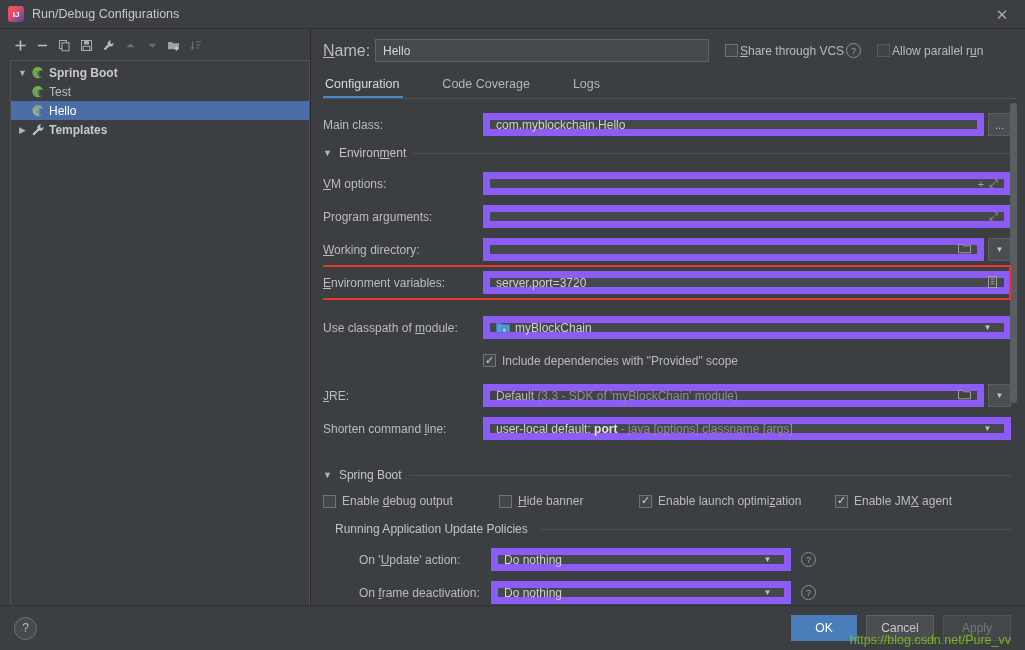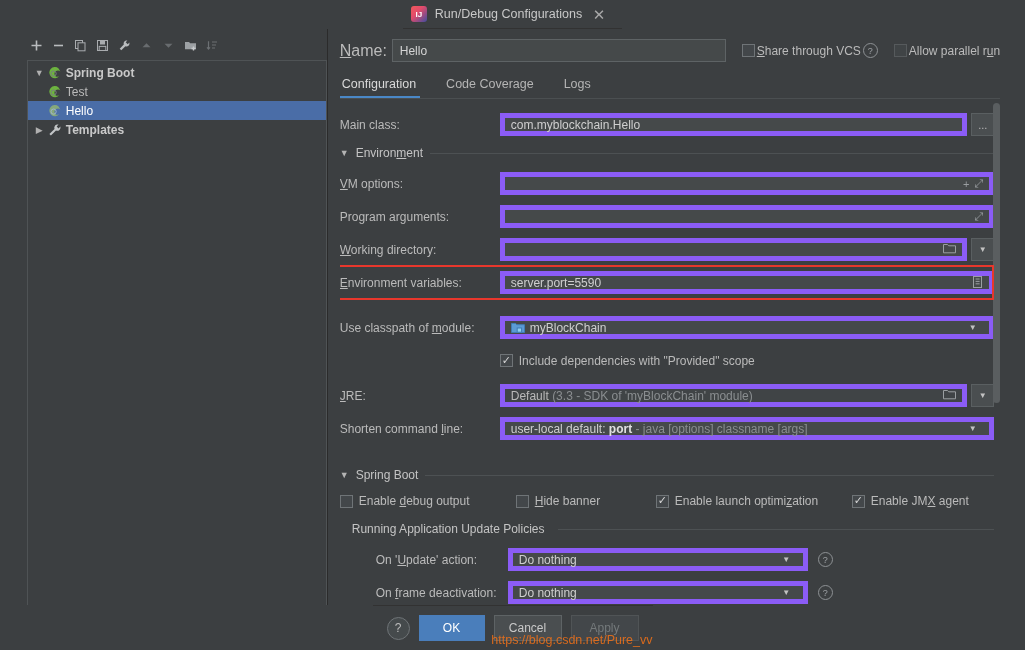--- a/index.html
+++ b/index.html
@@ -10,21 +10,21 @@
     width: 1025px; height: 650px;
     font-family: "Liberation Sans", sans-serif;
     font-size: 12px;
     color: #bbbbbb;
     overflow: hidden;
     position: relative;
   }
   .dialog {
     position: absolute; inset: 0;
     background: #3c3f41;
-    display: flex; flex-direction: column; align-items: center;
+    display: flex; flex-direction: column;
   }
 
   
   .titlebar {
     height: 28px; min-height: 28px;
     background: #3c3f41;
     display: flex; align-items: center;
     padding: 0 6px 0 8px;
     border-bottom: 1px solid #323232;
   }
@@ -127,21 +127,21 @@
   .cbox.ghost { border-color: #565a5c; background: #404446; }
   .cb-text { font-size: 12px; color: #bbbbbb; white-space: nowrap; }
   .help-circle {
     width: 13px; height: 13px; border-radius: 50%;
     border: 1px solid #8d9194; color: #9ea2a5;
     font-size: 9px; display: flex; align-items: center; justify-content: center;
     flex: none;
   }
 
   
-  .tabs { display: flex; gap: 0; margin-top: 11px; padding-right: 8px; }
+  .tabs { display: flex; gap: 13px; margin-top: 11px; padding-right: 8px; }
   .tab {
     padding: 4px 16px 7px 2px; font-size: 12.5px; color: #b5b5b5;
     position: relative; margin-right: 12px;
   }
   .tab.active { color: #d9d9d9; }
   .tab.active::after {
     content: ""; position: absolute; left: 0; right: 12px; bottom: 0;
     height: 2px; background: #4a88c7;
   }
   .tabs-underline { height: 1px; background: #4b4f51; margin-right: 8px; }
@@ -160,21 +160,21 @@
   }
 
   .form { padding: 14px 0 0 0; }
   .frow {
     display: flex; align-items: center; min-height: 23px;
     margin-bottom: 10px;
   }
   .flabel { width: 160px; font-size: 12px; color: #bbbbbb; flex: none; }
   .fctl {
     flex: 1; height: 23px; box-sizing: border-box;
-    background: #45494a; border: 5px solid #8b5cf6;
+    background: #45494a; border: 7px solid #8b5cf6;
     display: flex; align-items: center; padding: 0 6px;
     color: #cfcfcf; font-size: 12px; min-width: 0;
   }
   .fctl.readonly { background: #404446; color: #b9b9b9; }
   .fctl .val { overflow: hidden; white-space: nowrap; text-overflow: ellipsis; }
   .fctl .muted { color: #8a8e90; }
   .fctl .strong { color: #e0e0e0; font-weight: bold; }
   .side-btn {
     width: 23px; height: 23px; box-sizing: border-box;
     border: 1px solid #5a5f61; background: #4a4e50;
@@ -245,22 +245,22 @@
     color: #c9c9c9; font-size: 12px;
     display: flex; align-items: center; justify-content: center;
     margin-left: 9px; padding: 0 12px;
   }
   .btn.primary {
     background: #4a7ebb; border-color: #4a7ebb; color: #ffffff;
     min-width: 66px;
   }
   .btn.disabled { color: #74797b; border-color: #505456; background: #43474a; }
   .watermark {
-    position: absolute; right: 0; bottom: 3px;
-    font-size: 12.5px; color: #f97316; opacity: .82;
+    position: absolute; right: 14px; bottom: 3px;
+    font-size: 12.5px; color: #84cc16; opacity: .82;
     white-space: nowrap;
     padding-left: 36px;
   }
 </style>
 </head>
 <body>
 
 <div class="dialog">
 
   <div class="titlebar">
@@ -452,21 +452,21 @@
                 </span>
               </span>
             </div>
             <div class="attached-arrow">▼</div>
           </div>
 
           <div class="frow hl-box">
             <div class="red-box"></div>
             <div class="flabel"><span class="ul">E</span>nvironment variables:</div>
             <div class="fctl">
-              <span class="val">server.port=5590</span>
+              <span class="val">server.port=3720</span>
               <span class="in-icons">
                 <span>
                   <svg width="11" height="12" viewBox="0 0 11 12">
                       <rect x="1.5" y="0.5" width="8" height="11" fill="none" stroke="#9a9ea1"></rect>
                       <path d="M3.6 3h4M3.6 5.4h4M3.6 7.8h4" stroke="#9a9ea1"></path>
                     </svg>
                 </span>
               </span>
             </div>
           </div>

